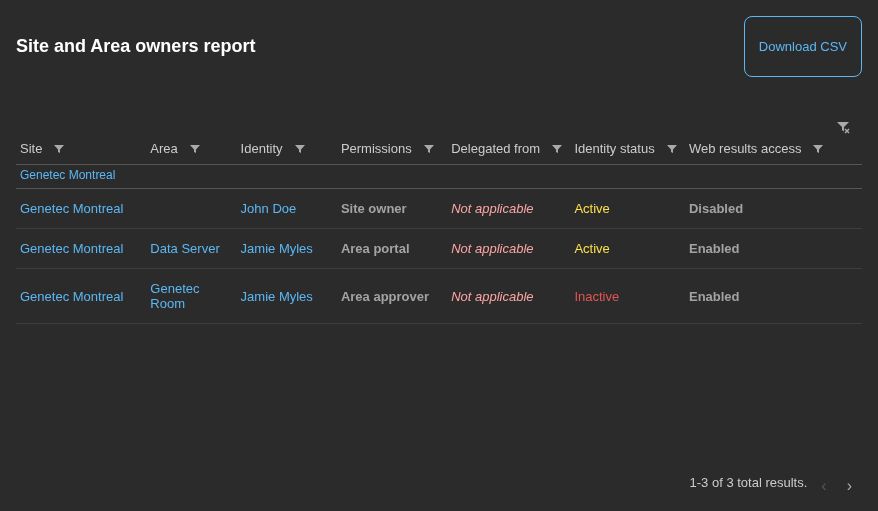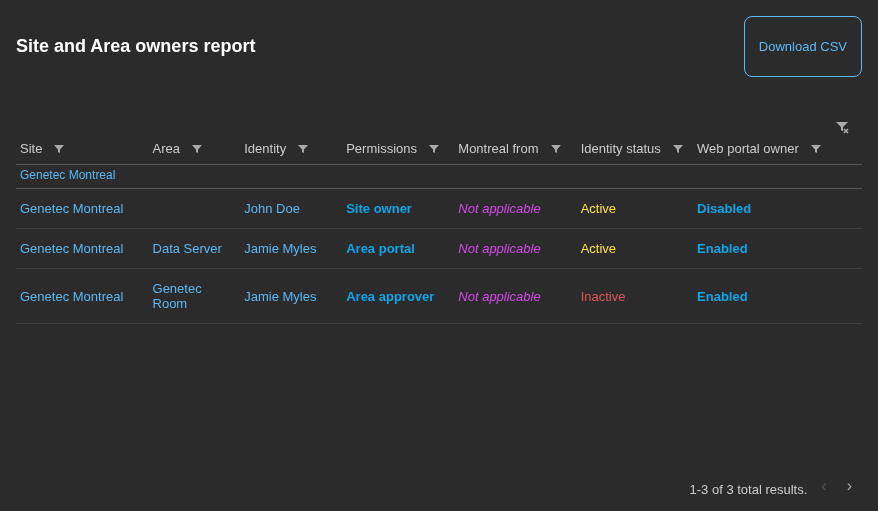--- a/index.html
+++ b/index.html
@@ -93,40 +93,40 @@
       width: 14px;
       height: 14px;
       fill: #aaa;
     }
     .link-blue {
       color: #5bb8f5;
       cursor: pointer;
     }
     .bold-text {
       font-weight: bold;
-      color: #0ea5e9;
+      color: #a3a3a3;
     }
     .italic-text {
       font-style: italic;
-      color: #d946ef;
+      color: #fca5a5;
       text-align: right;
     }
     .status-active {
       color: #fde047;
     }
     .status-inactive {
       color: #e05555;
     }
     .subtext-blue {
       color: #5bb8f5;
       font-size: 12px;
     }
     .footer-row {
       display: flex;
-      align-items: flex-end;
+      align-items: flex-start;
       justify-content: flex-end;
       padding: 10px 4px 4px 4px;
       gap: 8px;
     }
     .footer-text {
       color: #cccccc;
       font-size: 13px;
     }
     .nav-btn {
       background: transparent;
@@ -196,41 +196,41 @@
               <span>Permissions</span>
               <span class="filter-icon">
                 <svg viewBox="0 0 10 10">
                     <path d="M0 1h10L6 5.5V9L4 8V5.5z"></path>
                   </svg>
               </span>
             </span>
           </th>
           <th class="col-delegated">
             <span class="th-label">
-              <span>Montreal from</span>
+              <span>Delegated from</span>
               <span class="filter-icon">
                 <svg viewBox="0 0 10 10">
                     <path d="M0 1h10L6 5.5V9L4 8V5.5z"></path>
                   </svg>
               </span>
             </span>
           </th>
           <th class="col-identity-status">
             <span class="th-label">
               <span>Identity status</span>
               <span class="filter-icon">
                 <svg viewBox="0 0 10 10">
                     <path d="M0 1h10L6 5.5V9L4 8V5.5z"></path>
                   </svg>
               </span>
             </span>
           </th>
           <th class="col-webportal">
             <span class="th-label">
-              <span>Web portal owner</span>
+              <span>Web results access</span>
               <span class="filter-icon">
                 <svg viewBox="0 0 10 10">
                     <path d="M0 1h10L6 5.5V9L4 8V5.5z"></path>
                   </svg>
               </span>
             </span>
           </th>
           <th class="col-clear">
             <span class="clear-filter-icon">
               <svg viewBox="0 0 14 14" fill="#aaa">

